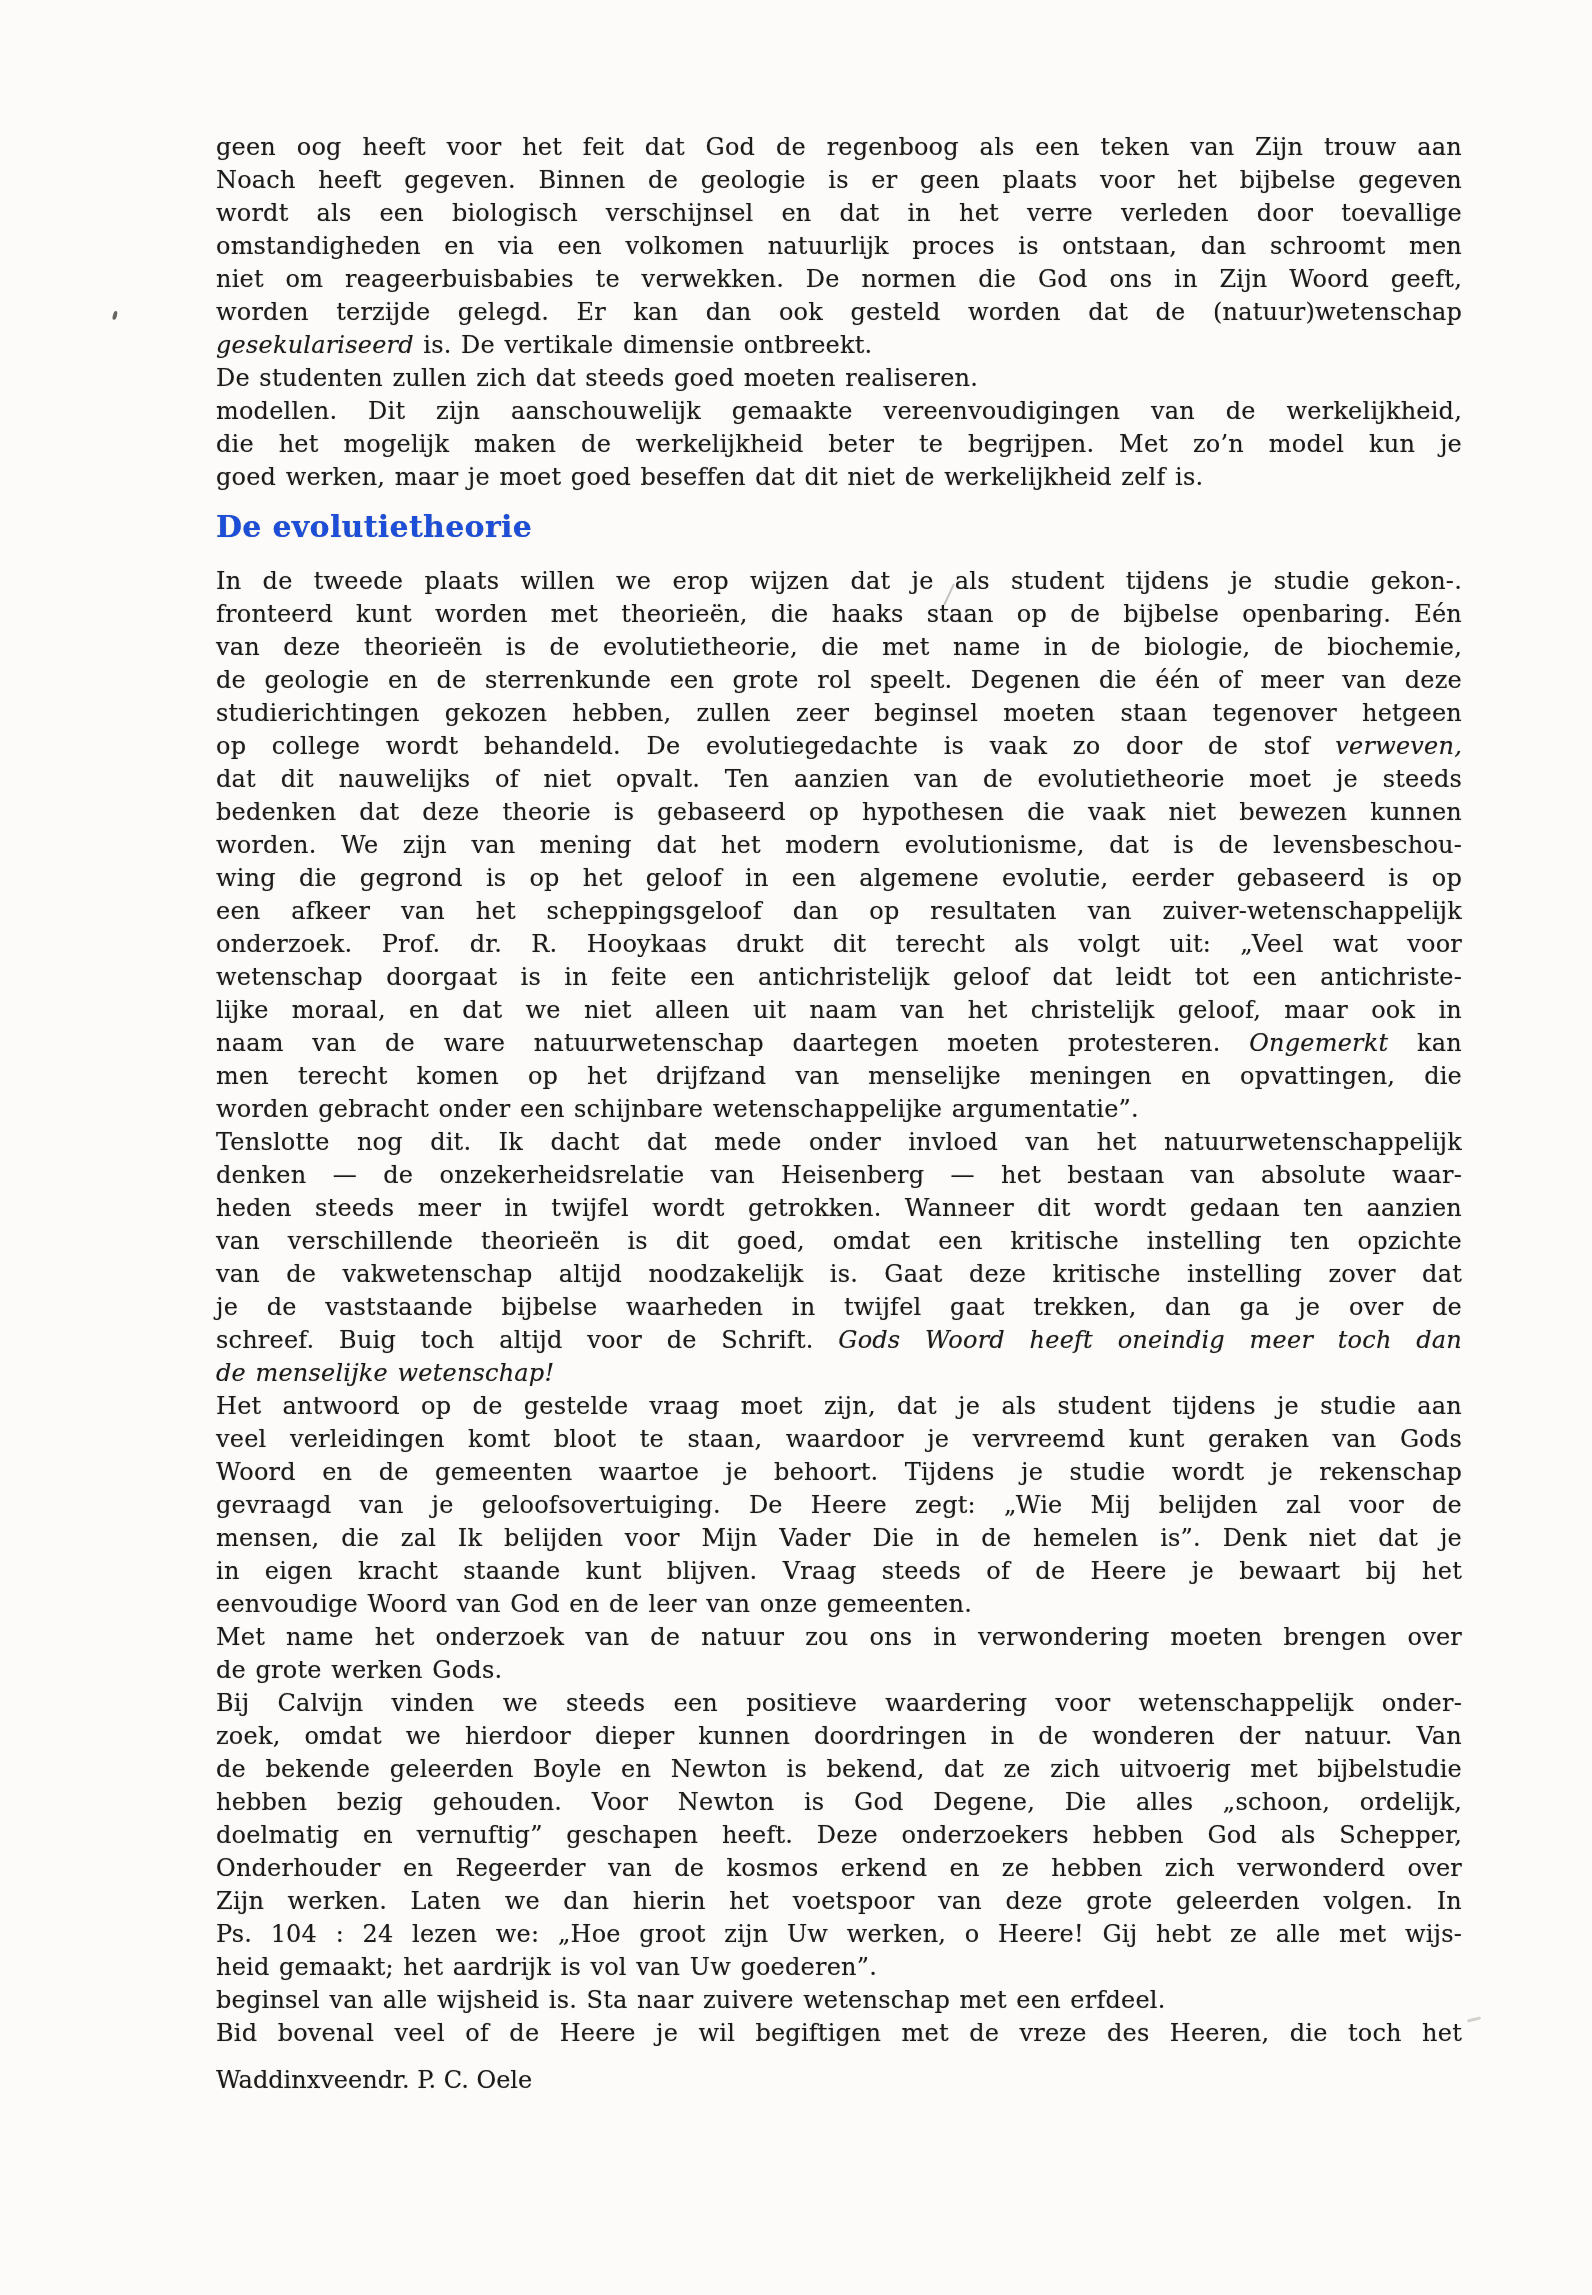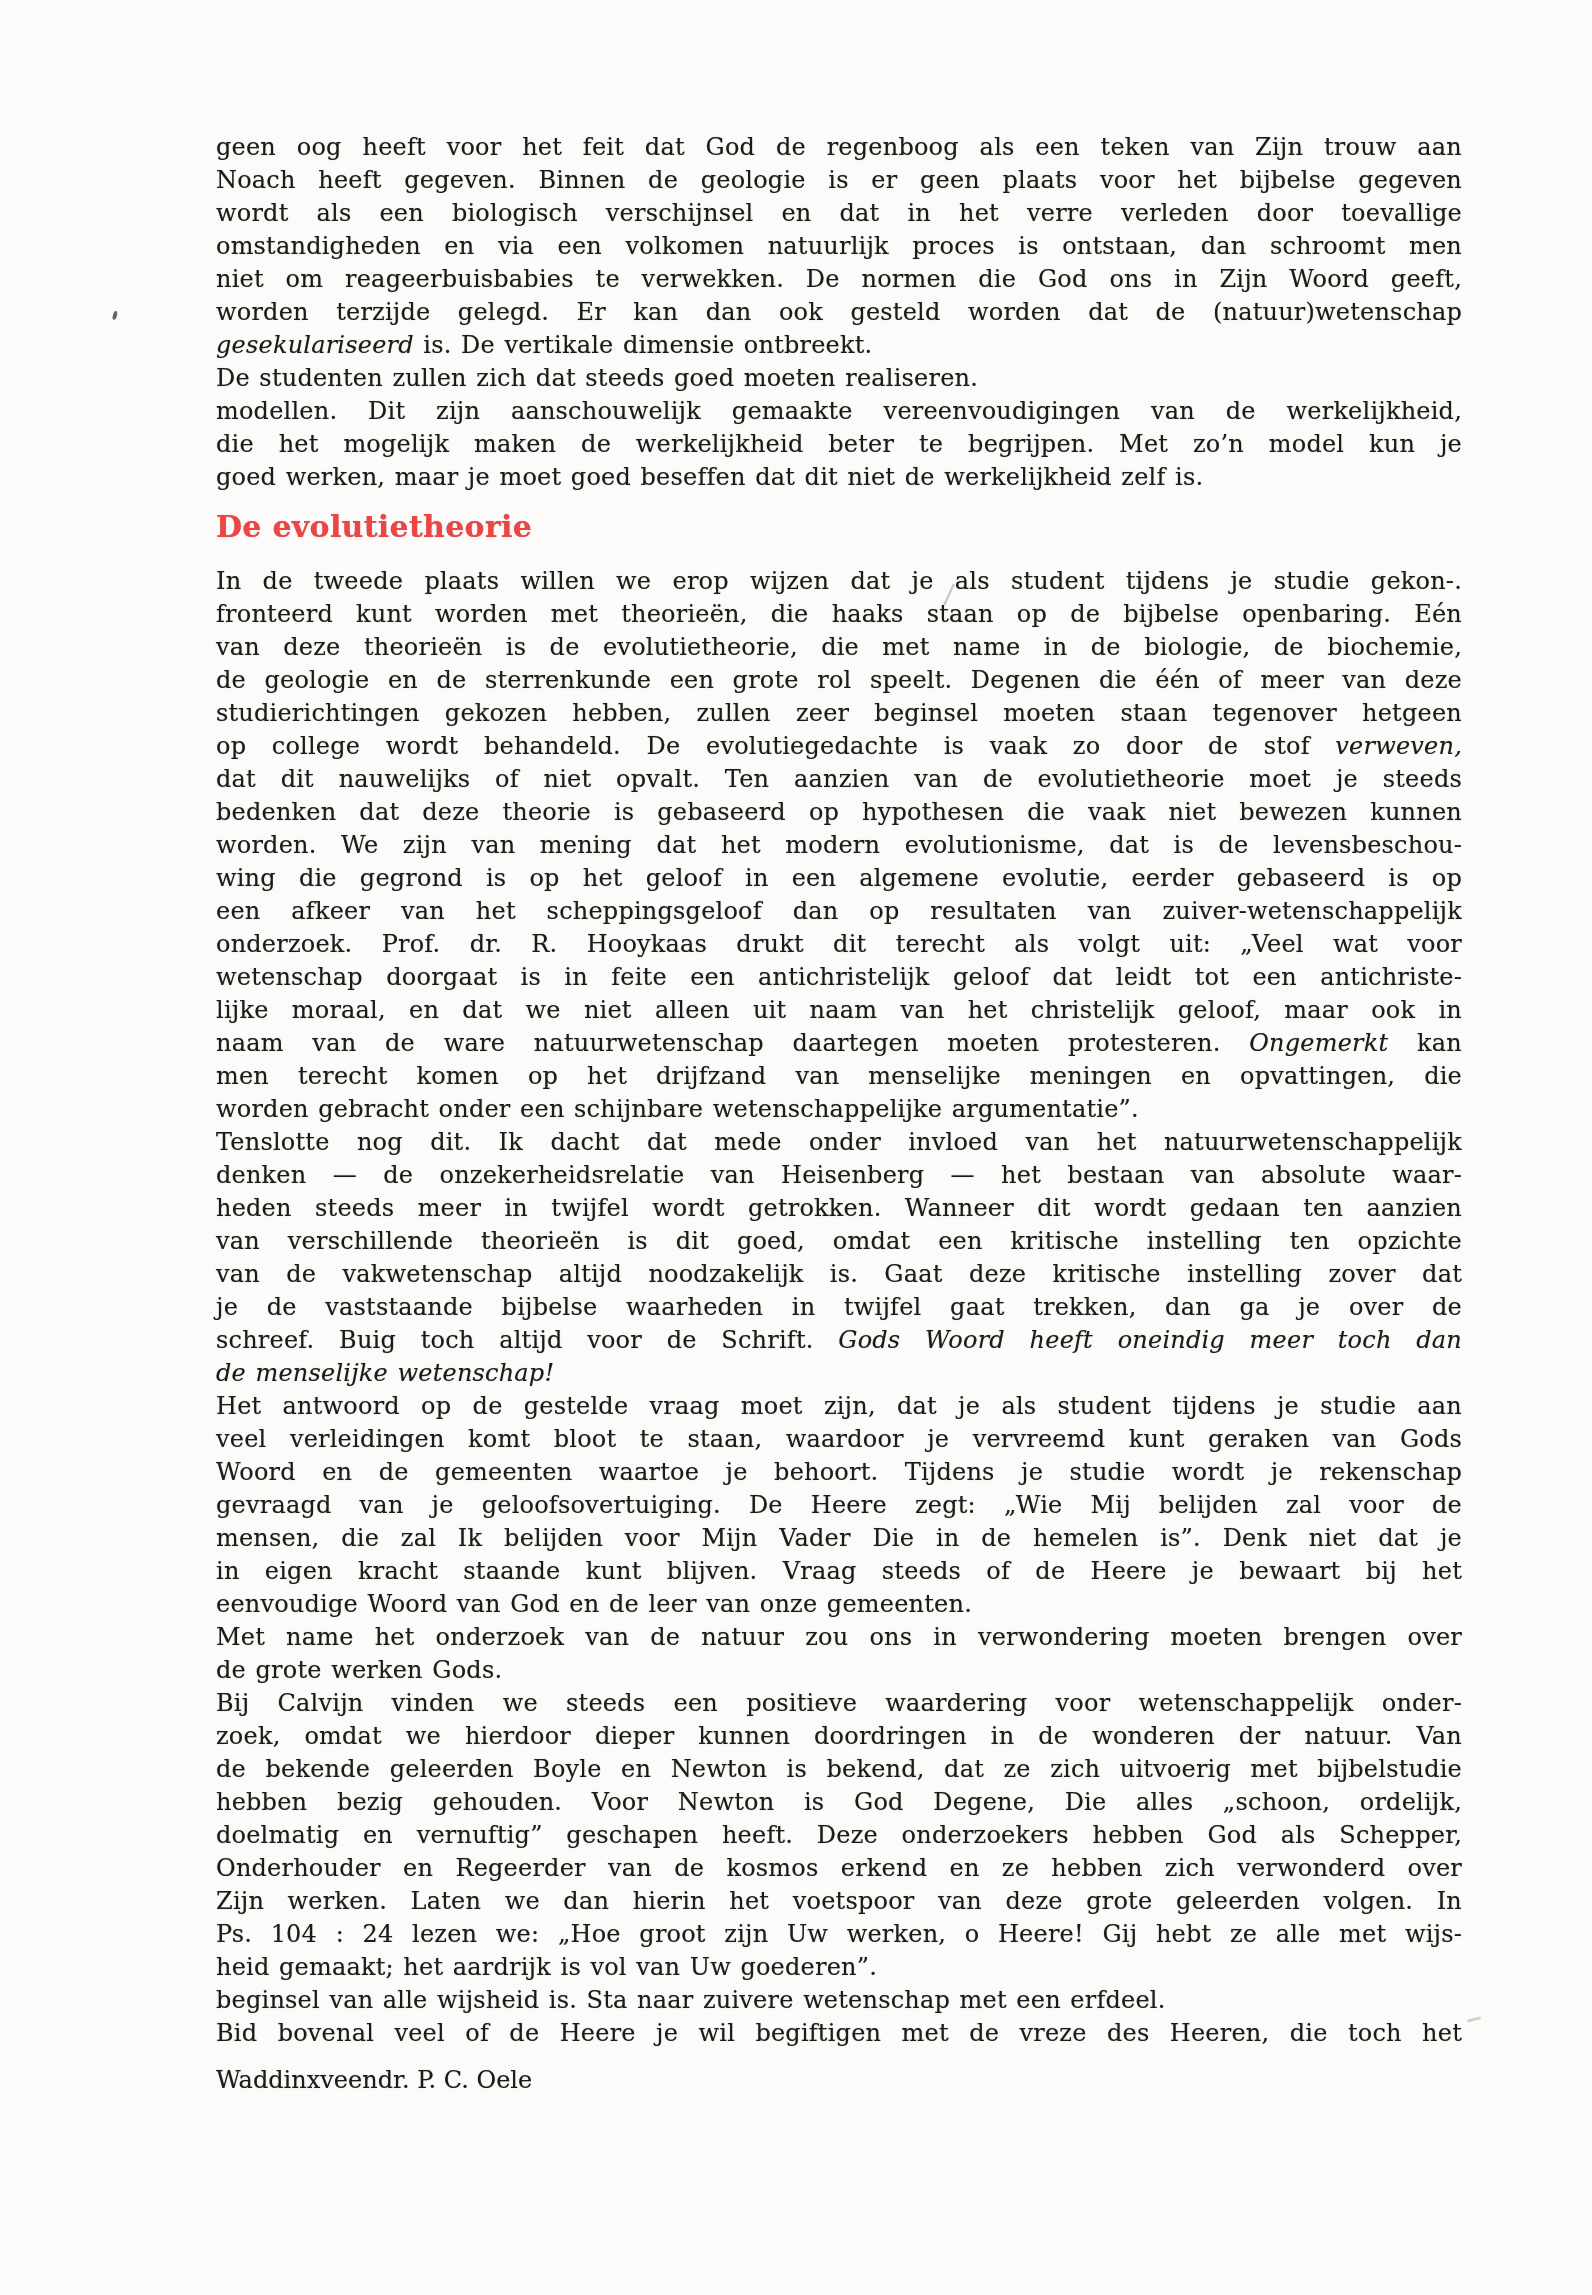--- a/index.html
+++ b/index.html
@@ -33,21 +33,21 @@
     letter-spacing: 0.2px;
     word-spacing: 1.7px;
   }
   .line.last { text-align-last: left; }
   .it { font-style: italic; }
   h2.heading {
     font-size: 30px;
     line-height: 38px;
     font-weight: 700;
     letter-spacing: 0.3px;
-    color: #ef4444;
+    color: #1d4ed8;
     margin: 14px 0 19px 0;
   }
   .signature {
     display: flex;
     justify-content: flex-start;
     margin-top: 14px;
   }
   
   .speck-comma {
     position: absolute; left: 113px; top: 311px;

